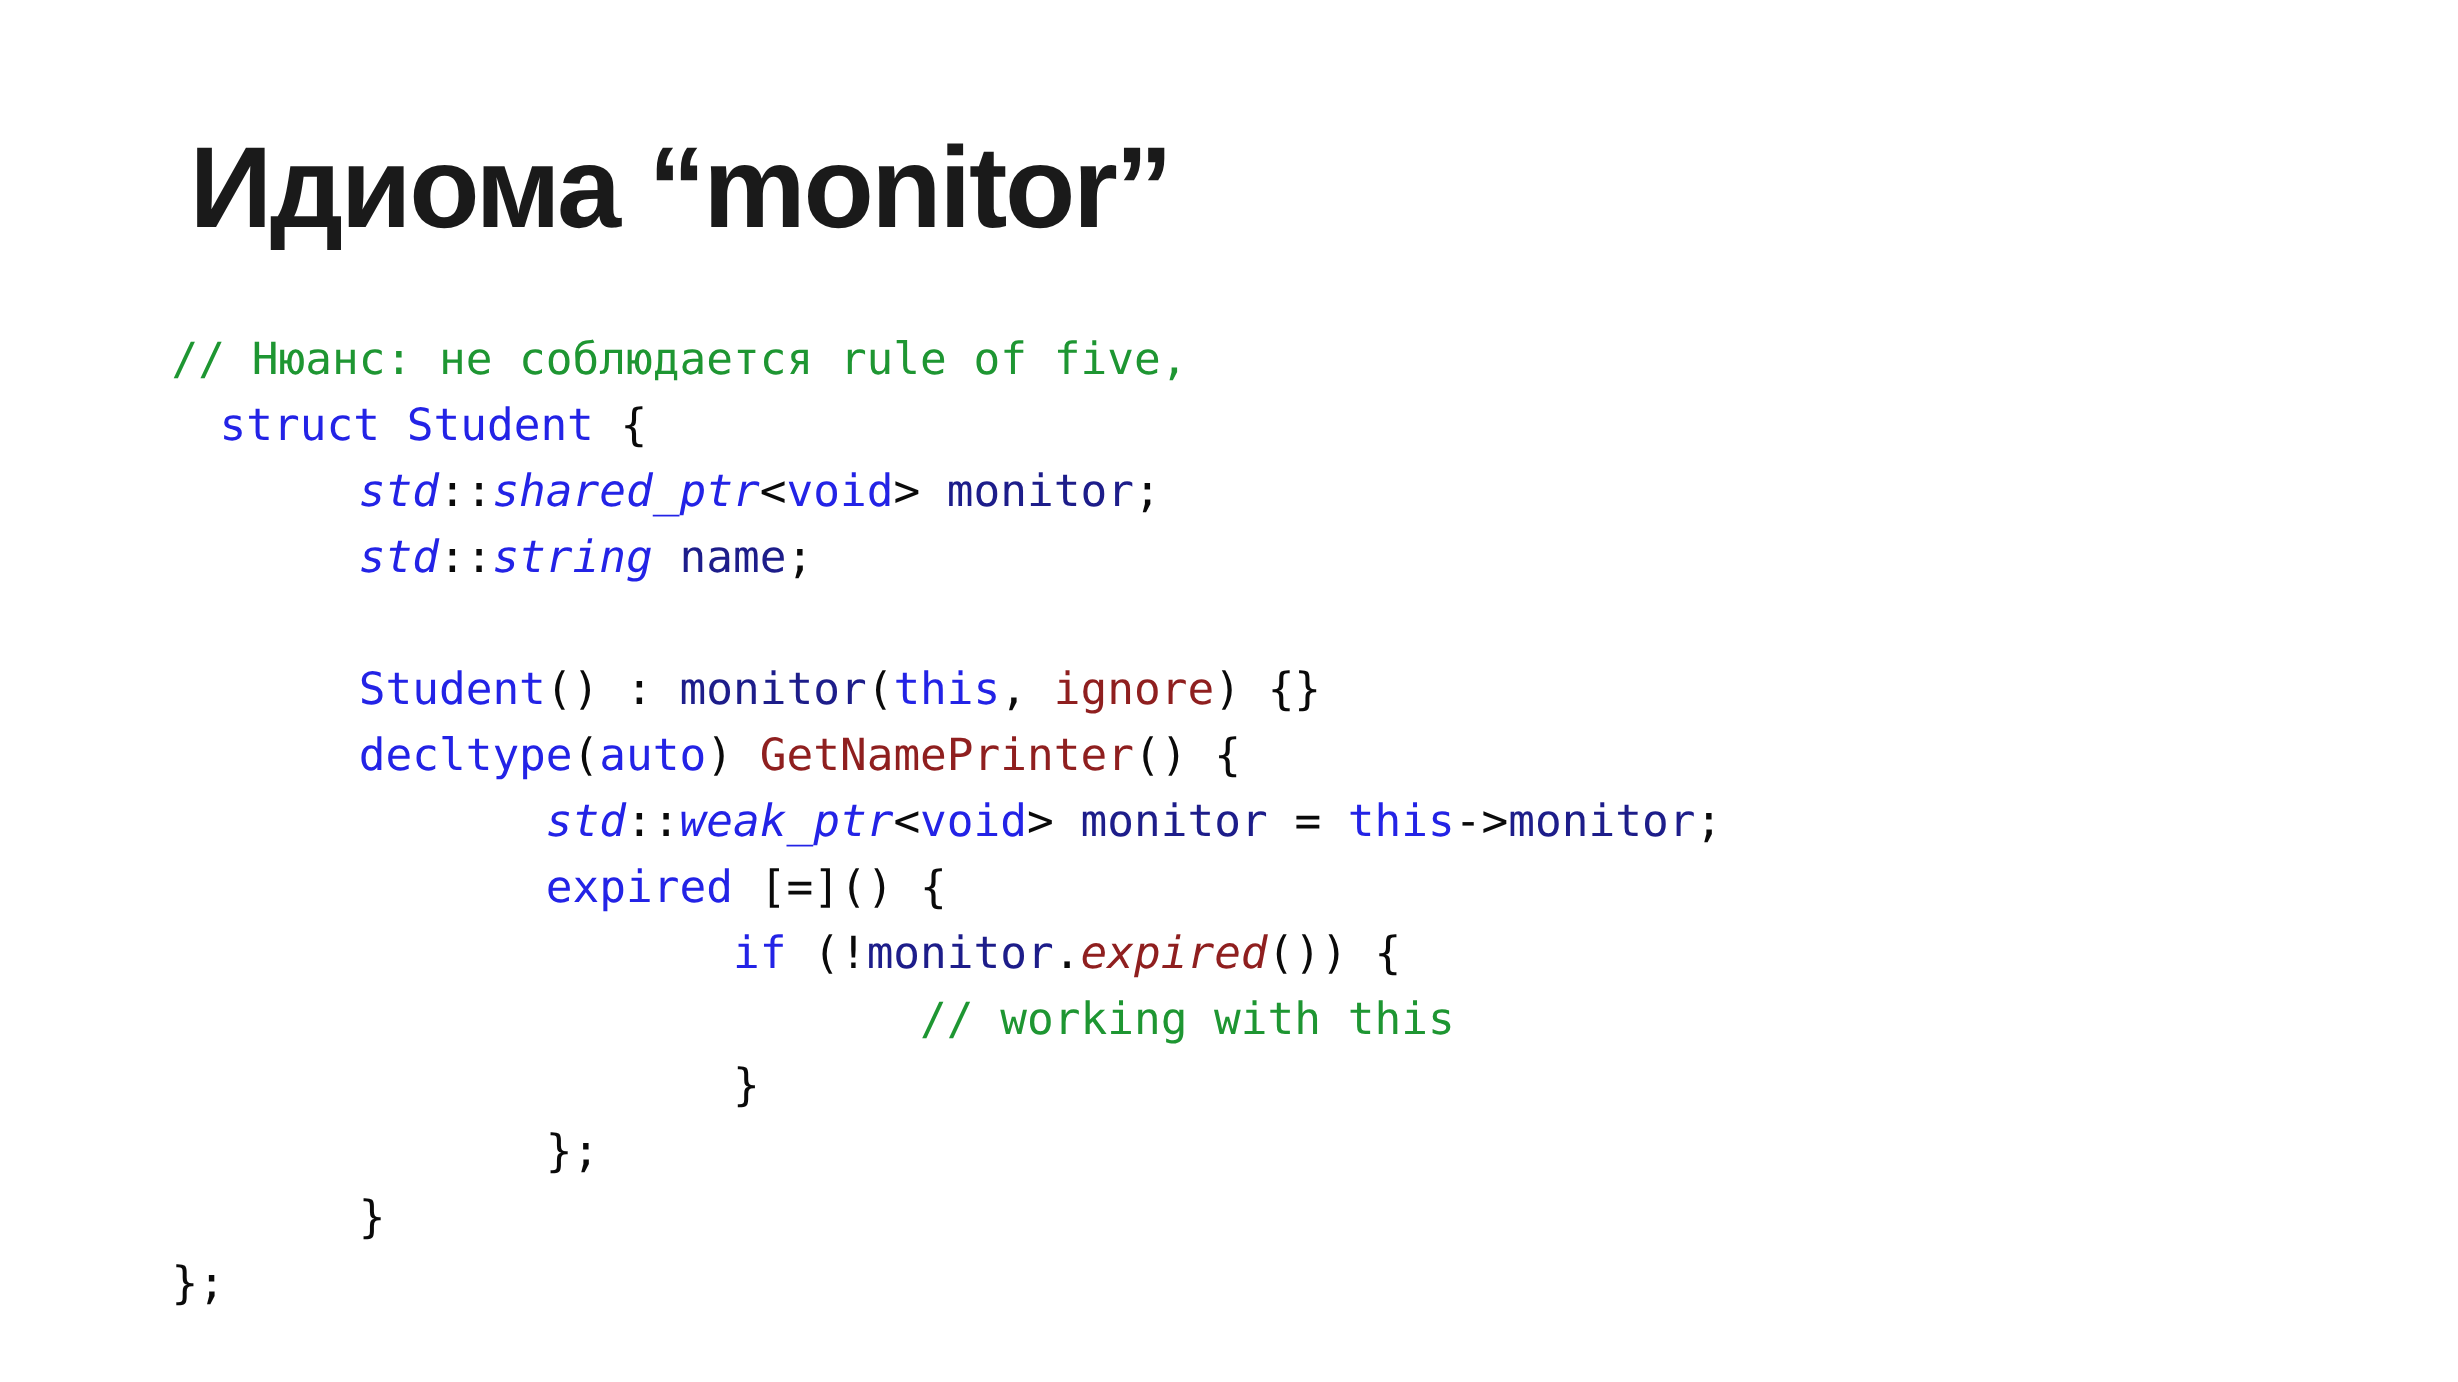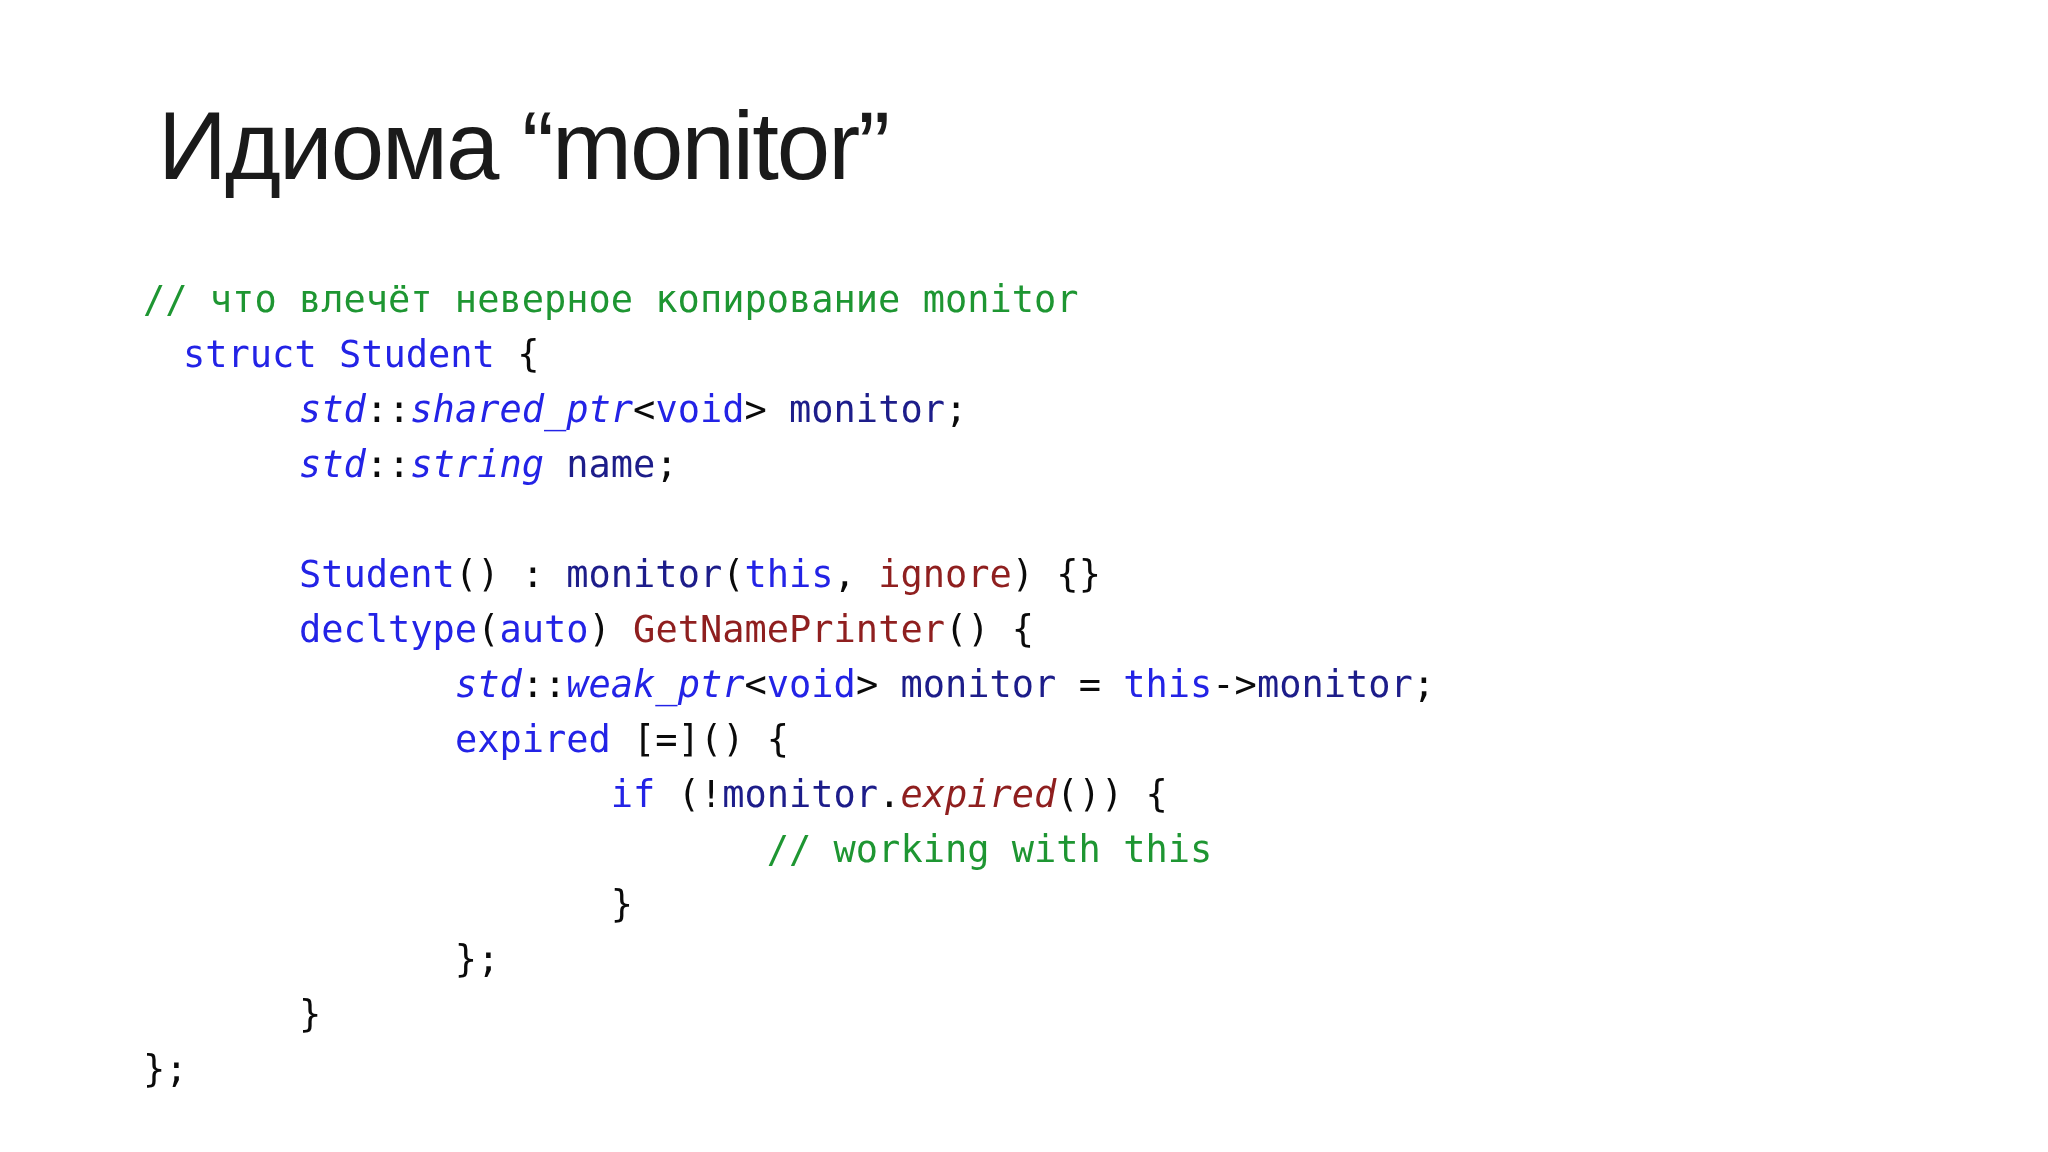--- a/index.html
+++ b/index.html
@@ -13,24 +13,24 @@
   }
   .slide {
     position: relative;
     width: 2048px;
     height: 1152px;
     background: #ffffff;
   }
   .slide-title {
     position: absolute;
     left: 158px;
-    top: 96px;
+    top: 107px;
     font-size: 96px;
     line-height: 1.05;
-    font-weight: 400;
+    font-weight: 700;
     color: #1a1a1a;
     letter-spacing: -2px;
     white-space: nowrap;
   }
   .code-block {
     position: absolute;
     left: 143px;
     top: 272px;
     font-family: "DejaVu Sans Mono", monospace;
     font-size: 37px;
@@ -43,21 +43,21 @@
   }
   .seg { font-style: normal; }
   .seg-italic { font-style: italic; }
 </style>
 </head>
 <body>
 
 <div class="slide" style="background: rgb(255, 255, 255);">
   <div class="slide-title" style="color: rgb(26, 26, 26);">Идиома “monitor”</div>
   <div class="code-block">
-      <div class="code-line"><span class="seg" style="color: rgb(30, 150, 50);">// что влечёт неверное копирование monitor</span></div>
+      <div class="code-line"><span class="seg" style="color: rgb(30, 150, 50);">// Нюанс: не соблюдается rule of five,</span></div>
       <div class="code-line"><span class="seg" style="color: rgb(35, 35, 230); margin-left: 40px;">struct</span><span class="seg" style="color: rgb(10, 10, 10);"> </span><span class="seg" style="color: rgb(35, 35, 230);">Student</span><span class="seg" style="color: rgb(10, 10, 10);"> {</span></div>
       <div class="code-line"><span class="seg" style="color: rgb(10, 10, 10);">       </span><span class="seg seg-italic" style="color: rgb(35, 35, 230);">std</span><span class="seg" style="color: rgb(10, 10, 10);">::</span><span class="seg seg-italic" style="color: rgb(35, 35, 230);">shared_ptr</span><span class="seg" style="color: rgb(10, 10, 10);">&lt;</span><span class="seg" style="color: rgb(35, 35, 230);">void</span><span class="seg" style="color: rgb(10, 10, 10);">&gt; </span><span class="seg" style="color: rgb(29, 29, 138);">monitor</span><span class="seg" style="color: rgb(10, 10, 10);">;</span></div>
       <div class="code-line"><span class="seg" style="color: rgb(10, 10, 10);">       </span><span class="seg seg-italic" style="color: rgb(35, 35, 230);">std</span><span class="seg" style="color: rgb(10, 10, 10);">::</span><span class="seg seg-italic" style="color: rgb(35, 35, 230);">string</span><span class="seg" style="color: rgb(10, 10, 10);"> </span><span class="seg" style="color: rgb(29, 29, 138);">name</span><span class="seg" style="color: rgb(10, 10, 10);">;</span></div>
       <div class="code-line">&nbsp;</div>
       <div class="code-line"><span class="seg" style="color: rgb(10, 10, 10);">       </span><span class="seg" style="color: rgb(35, 35, 230);">Student</span><span class="seg" style="color: rgb(10, 10, 10);">() : </span><span class="seg" style="color: rgb(29, 29, 138);">monitor</span><span class="seg" style="color: rgb(10, 10, 10);">(</span><span class="seg" style="color: rgb(35, 35, 230);">this</span><span class="seg" style="color: rgb(10, 10, 10);">, </span><span class="seg" style="color: rgb(143, 31, 31);">ignore</span><span class="seg" style="color: rgb(10, 10, 10);">) {}</span></div>
       <div class="code-line"><span class="seg" style="color: rgb(10, 10, 10);">       </span><span class="seg" style="color: rgb(35, 35, 230);">decltype</span><span class="seg" style="color: rgb(10, 10, 10);">(</span><span class="seg" style="color: rgb(35, 35, 230);">auto</span><span class="seg" style="color: rgb(10, 10, 10);">) </span><span class="seg" style="color: rgb(143, 31, 31);">GetNamePrinter</span><span class="seg" style="color: rgb(10, 10, 10);">() {</span></div>
       <div class="code-line"><span class="seg" style="color: rgb(10, 10, 10);">              </span><span class="seg seg-italic" style="color: rgb(35, 35, 230);">std</span><span class="seg" style="color: rgb(10, 10, 10);">::</span><span class="seg seg-italic" style="color: rgb(35, 35, 230);">weak_ptr</span><span class="seg" style="color: rgb(10, 10, 10);">&lt;</span><span class="seg" style="color: rgb(35, 35, 230);">void</span><span class="seg" style="color: rgb(10, 10, 10);">&gt; </span><span class="seg" style="color: rgb(29, 29, 138);">monitor</span><span class="seg" style="color: rgb(10, 10, 10);"> = </span><span class="seg" style="color: rgb(35, 35, 230);">this</span><span class="seg" style="color: rgb(10, 10, 10);">-&gt;</span><span class="seg" style="color: rgb(29, 29, 138);">monitor</span><span class="seg" style="color: rgb(10, 10, 10);">;</span></div>
       <div class="code-line"><span class="seg" style="color: rgb(10, 10, 10);">              </span><span class="seg" style="color: rgb(35, 35, 230);">expired</span><span class="seg" style="color: rgb(10, 10, 10);"> [=]() {</span></div>
       <div class="code-line"><span class="seg" style="color: rgb(10, 10, 10);">                     </span><span class="seg" style="color: rgb(35, 35, 230);">if</span><span class="seg" style="color: rgb(10, 10, 10);"> (!</span><span class="seg" style="color: rgb(29, 29, 138);">monitor</span><span class="seg" style="color: rgb(10, 10, 10);">.</span><span class="seg seg-italic" style="color: rgb(143, 31, 31);">expired</span><span class="seg" style="color: rgb(10, 10, 10);">()) {</span></div>
       <div class="code-line"><span class="seg" style="color: rgb(10, 10, 10);">                            </span><span class="seg" style="color: rgb(30, 150, 50); margin-top: 39px;">// working with this</span></div>

